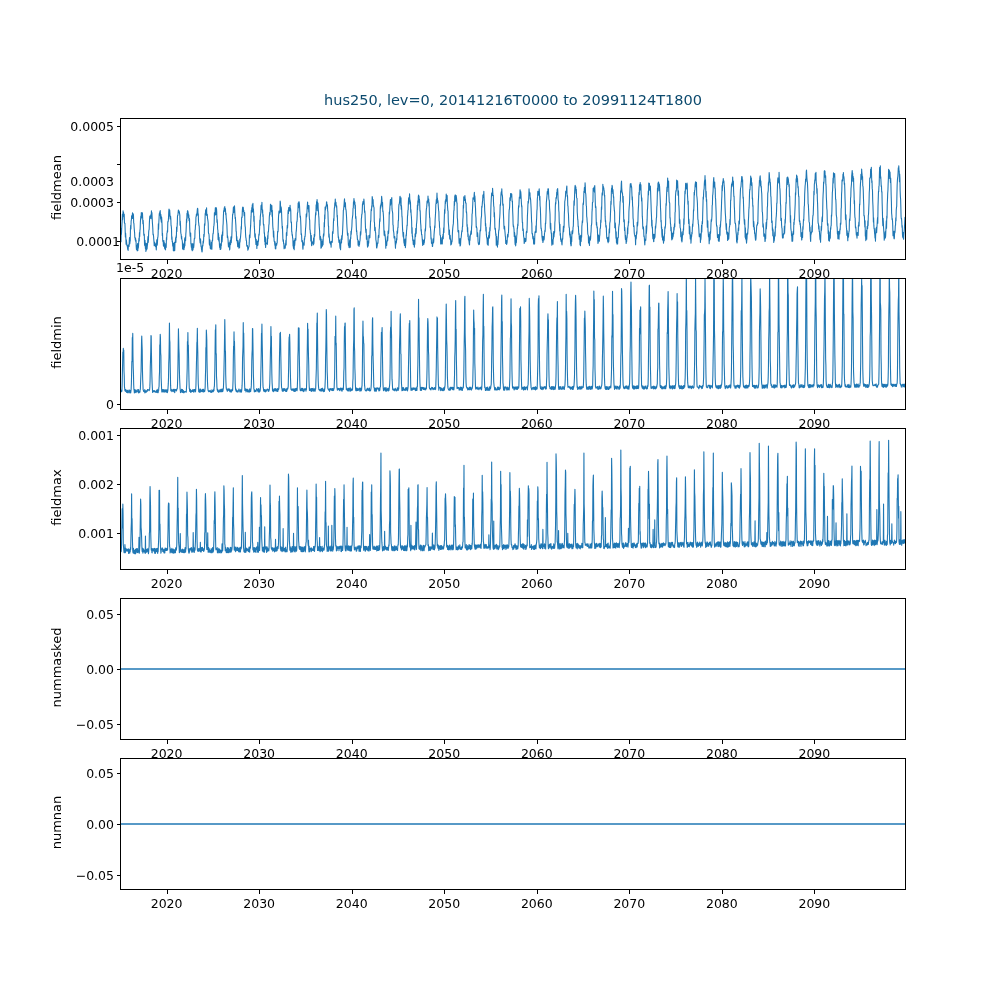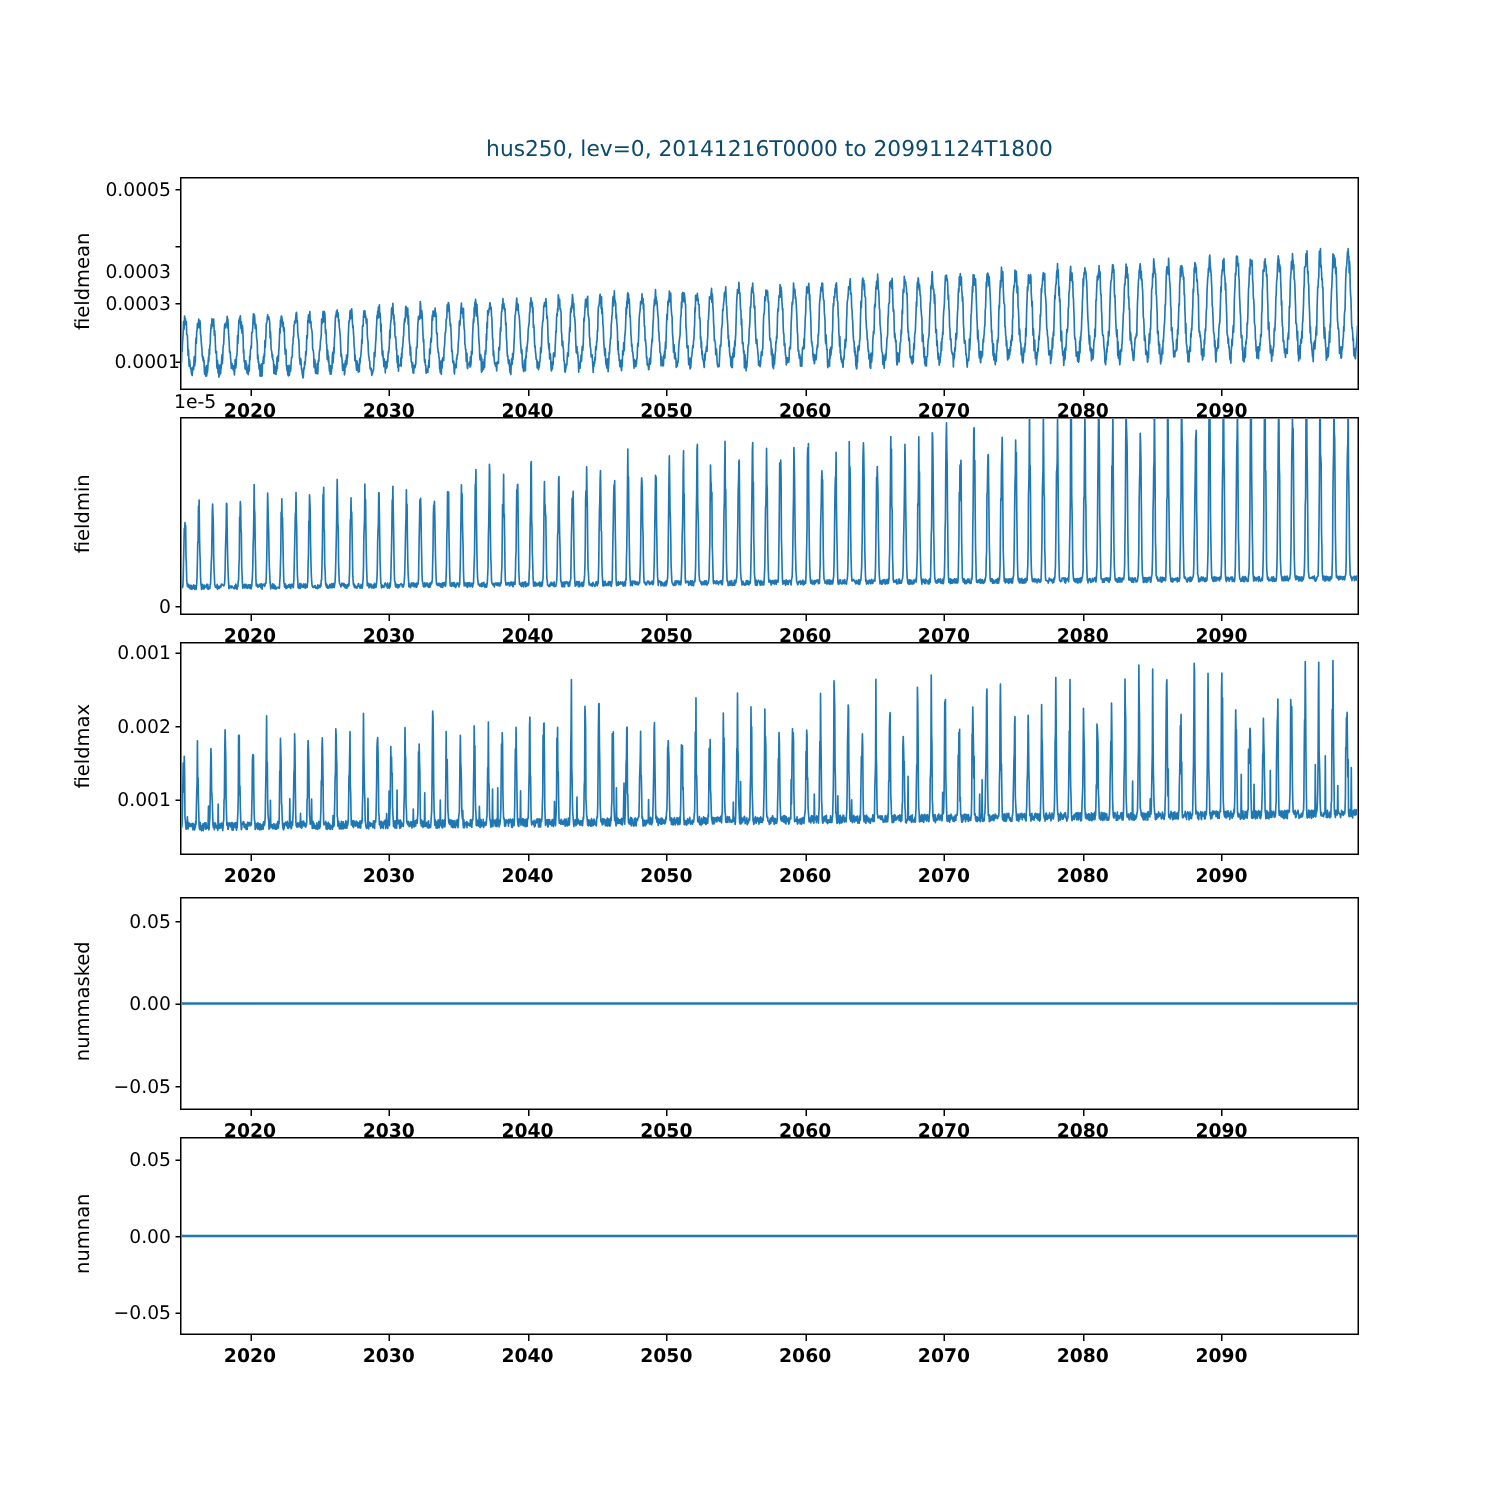--- a/index.html
+++ b/index.html
@@ -67,21 +67,20 @@
     text-align: center;
     white-space: nowrap;
   }
   .tick-label-x {
     position: absolute;
     font-size: 12.5px;
     color: #000000;
     text-align: center;
     white-space: nowrap;
     transform: translateX(-50%);
-    font-weight: bold;
   }
   .tick-label-y {
     position: absolute;
     font-size: 12.5px;
     color: #000000;
     text-align: right;
     white-space: nowrap;
     transform: translateY(-50%);
   }
   .offset-text {

